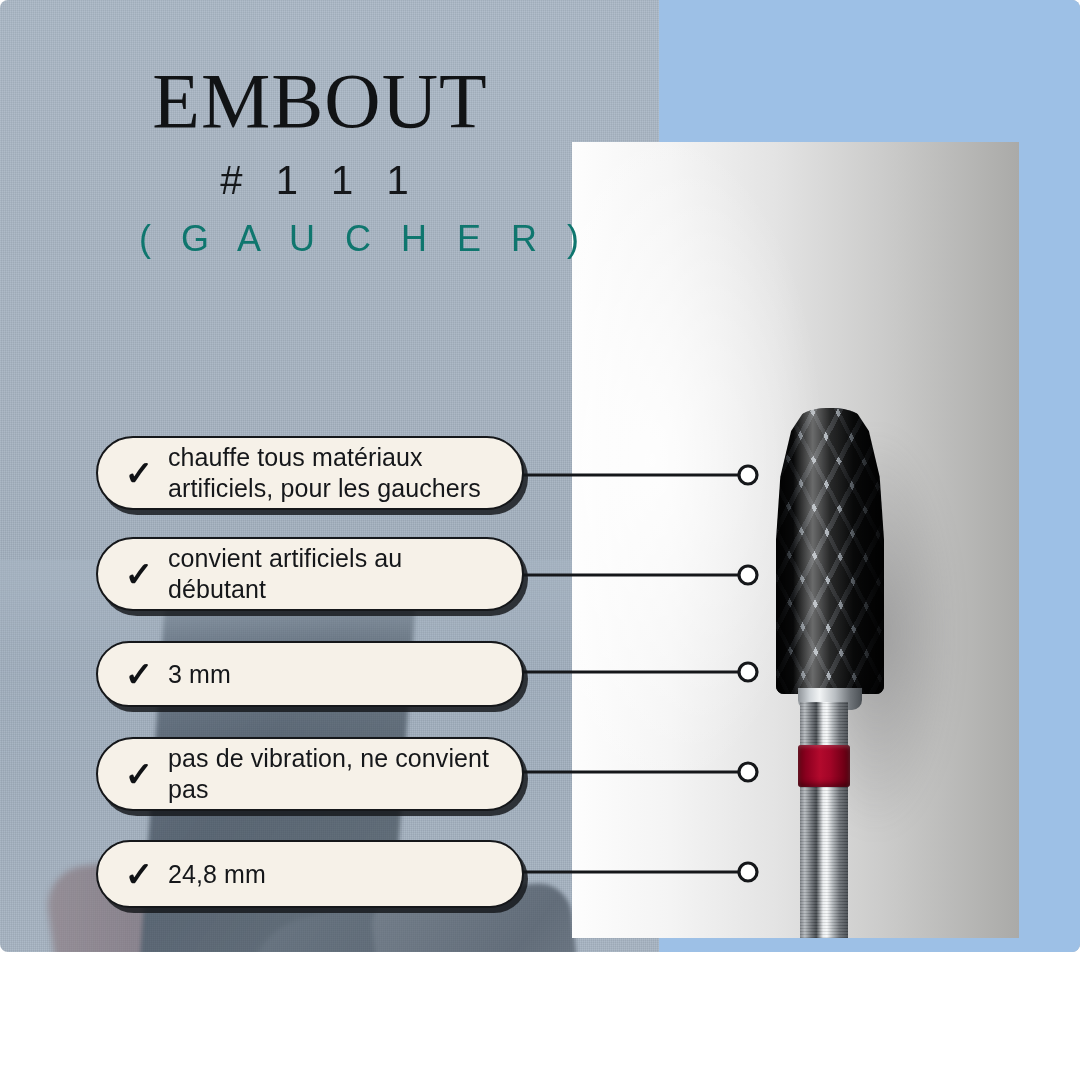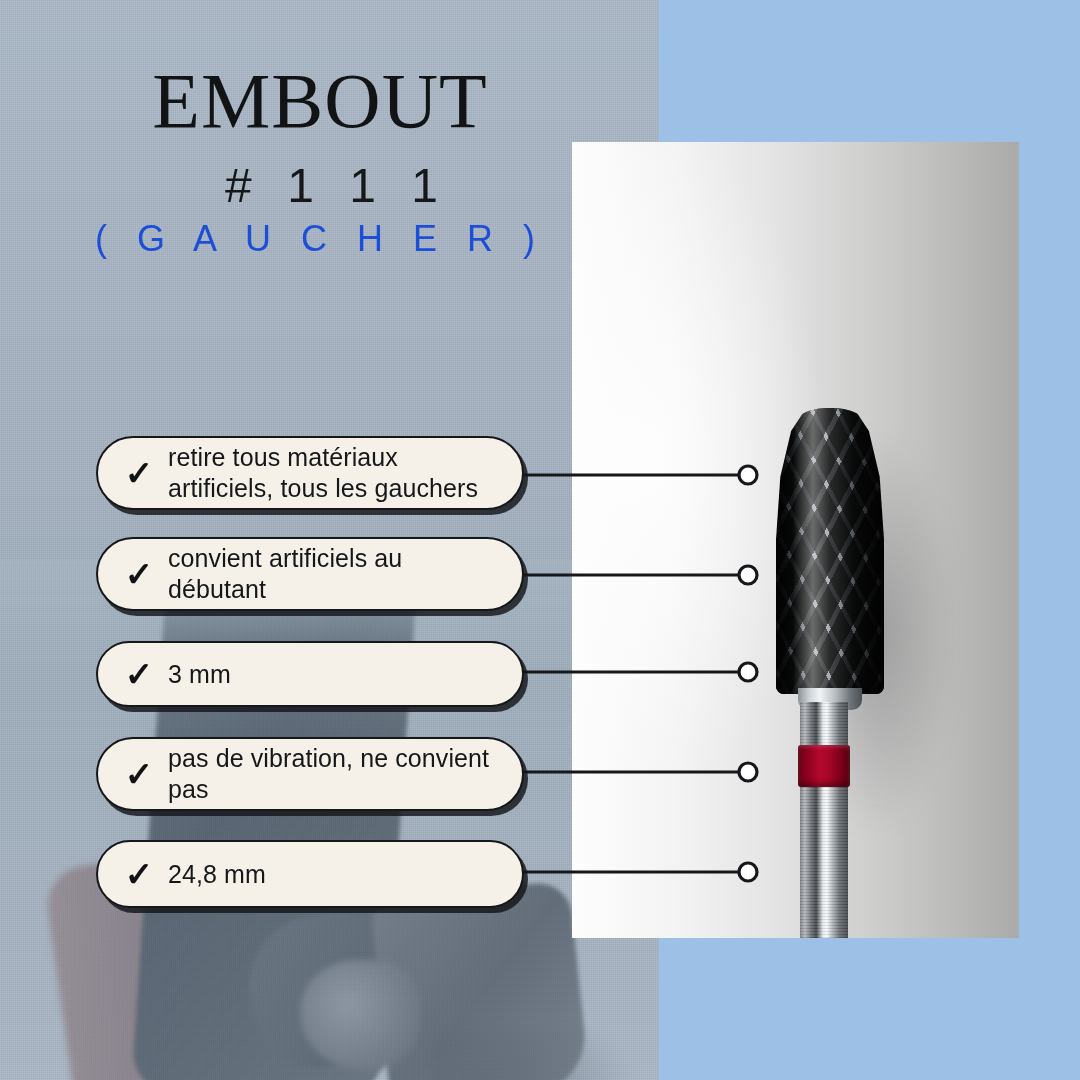--- a/index.html
+++ b/index.html
@@ -1,21 +1,21 @@
 <!DOCTYPE html>
 <html><head>
 <meta charset="utf-8">
 <style>
   html,body{margin:0;padding:0;}
   body{
     width:1080px;height:1080px;overflow:hidden;
     font-family:"Liberation Sans", sans-serif;
     background:#ffffff;
   }
-  #stage{position:relative;width:1080px;height:1080px;overflow:hidden;}
+  #stage{position:relative;width:1080px;height:952px;overflow:hidden;border-radius:8px;}
 
   
   .bg-fabric{
     position:absolute;left:0;top:0;width:1080px;height:1080px;
     background:
       linear-gradient(180deg,#abb8c6 0%,#a6b3c1 38%,#9fadbc 62%,#aab7c5 100%);
   }
   .bg-fabric::after{
     content:"";position:absolute;inset:0;
     background-image:
@@ -150,26 +150,26 @@
   }
 
   
   .title-main{
     position:absolute;left:0;top:62px;width:640px;text-align:center;
     font-family:"Liberation Serif", serif;
     font-size:78px;line-height:1;letter-spacing:1px;color:#111315;
     font-weight:400;
   }
   .title-sub{
-    position:absolute;left:17px;top:158px;width:640px;text-align:center;
-    font-size:48px;letter-spacing:11px;color:#15171a;font-weight:400;
+    position:absolute;left:0;top:158px;width:640px;text-align:center;
+    font-size:40px;letter-spacing:11px;color:#15171a;font-weight:400;
   }
   .title-sub2{
     position:absolute;left:0;top:218px;width:640px;text-align:center;
-    font-size:36px;letter-spacing:10px;color:#1d4ed8;font-weight:400;
+    font-size:36px;letter-spacing:10px;color:#0f766e;font-weight:400;padding-left:44px;
   }
 
   
   .features{position:absolute;left:0;top:0;width:1080px;height:1080px;}
   .feature{
     position:absolute;left:96px;width:428px;
     background:#f6f1e8;
     border:2.5px solid #15171a;
     border-radius:999px;
     box-shadow:4px 5px 0 rgba(20,22,26,.82);
@@ -248,21 +248,21 @@
       <circle cx="748" cy="575" r="9"></circle>
       <circle cx="748" cy="672" r="9"></circle>
       <circle cx="748" cy="772" r="9"></circle>
       <circle cx="748" cy="872" r="9"></circle>
     </g>
   </svg>
 
   <div class="features">
     <div class="feature f0">
       <span class="check">✓</span>
-      <span class="ftext">retire tous matériaux artificiels, tous les gauchers</span>
+      <span class="ftext">chauffe tous matériaux artificiels, pour les gauchers</span>
     </div>
     <div class="feature f1">
       <span class="check">✓</span>
       <span class="ftext">convient artificiels au débutant</span>
     </div>
     <div class="feature f2">
       <span class="check">✓</span>
       <span class="ftext">3 mm</span>
     </div>
     <div class="feature f3">

